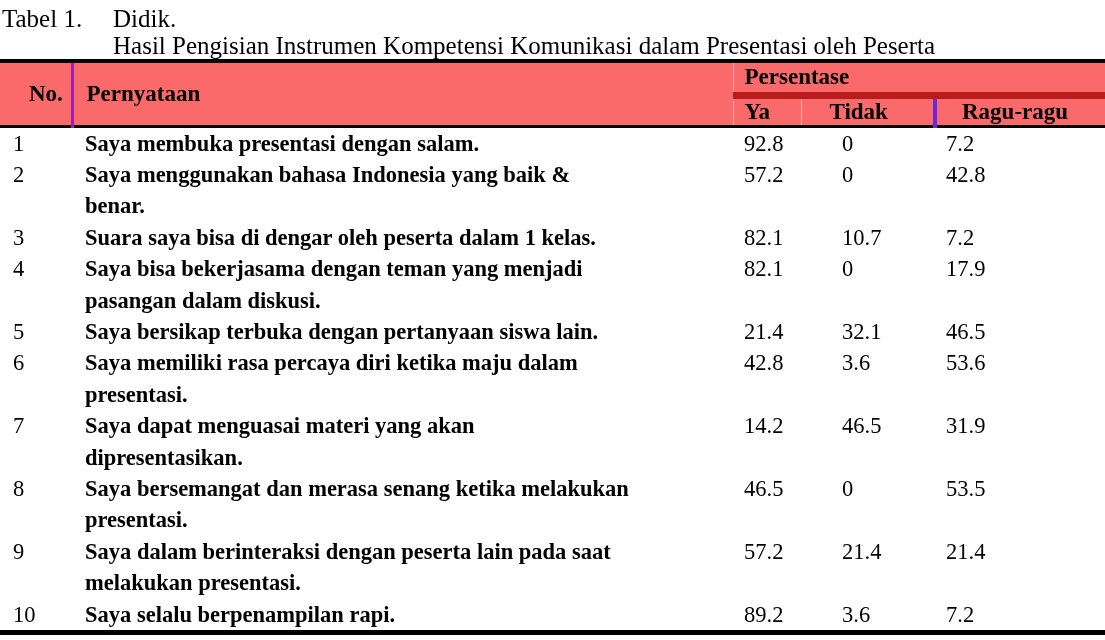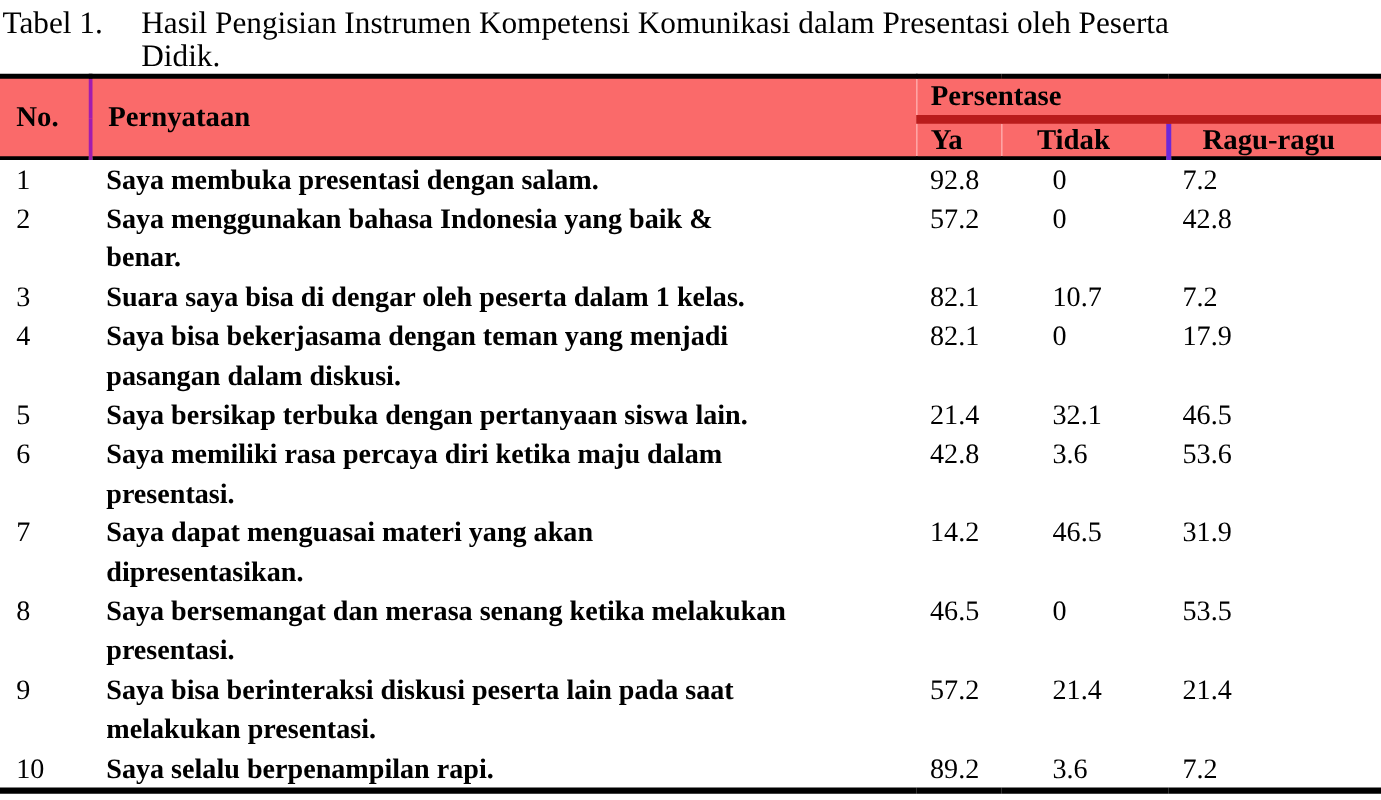--- a/index.html
+++ b/index.html
@@ -47,21 +47,21 @@
     font-weight: bold;
     font-size: 23px;
     text-align: left;
     vertical-align: middle;
     padding: 0;
   }
   thead tr.hrow1 { height: 34px; }
   thead tr.hrow2 { height: 29px; }
   thead { border-bottom: 3px solid #000000; }
 
-  th.h-no        { padding-left: 13px; }
+  th.h-no        { padding-left: 29px; }
   th.h-pern      { padding-left: 13px; border-left: 3px solid #a21caf; }
   th.h-group     { padding-left: 11px; border-left: 1px solid #ffafaf;
                    border-bottom: 7px solid #b91c1c; vertical-align: middle; }
   th.h-ya        { padding-left: 11px; border-left: 1px solid #ffafaf; margin-left: 36px; }
   th.h-tidak     { padding-left: 28px; border-left: 1px solid #ffafaf; margin-left: 28px; }
   th.h-ragu      { padding-left: 25px; border-left: 4px solid #6d28d9; }
 
   tbody td {
     font-size: 22.5px;
     line-height: 31.4px;
@@ -74,22 +74,22 @@
   td.d-ya    { padding-left: 11px; }
   td.d-tidak { padding-left: 41px; }
   td.d-ragu  { padding-left: 11px; }
 </style>
 </head>
 <body>
 
 <div class="caption">
   <div class="caption-label">Tabel 1.</div>
   <div class="caption-text">
+    <div>Didik.</div>
     <div>Hasil Pengisian Instrumen Kompetensi Komunikasi dalam Presentasi oleh Peserta</div>
-    <div>Didik.</div>
   </div>
 </div>
 
 <table class="main">
   <colgroup>
     <col class="c-no">
       <col class="c-pern">
       <col class="c-ya">
       <col class="c-tidak">
       <col class="c-ragu">
@@ -163,21 +163,21 @@
     <tr>
       <td class="d-no">8</td>
       <td class="d-pern">Saya bersemangat dan merasa senang ketika melakukan
 presentasi.</td>
       <td class="d-ya">46.5</td>
       <td class="d-tidak">0</td>
       <td class="d-ragu">53.5</td>
     </tr>
     <tr>
       <td class="d-no">9</td>
-      <td class="d-pern">Saya bisa berinteraksi diskusi peserta lain pada saat
+      <td class="d-pern">Saya dalam berinteraksi dengan peserta lain pada saat
 melakukan presentasi.</td>
       <td class="d-ya">57.2</td>
       <td class="d-tidak">21.4</td>
       <td class="d-ragu">21.4</td>
     </tr>
     <tr>
       <td class="d-no">10</td>
       <td class="d-pern">Saya selalu berpenampilan rapi.</td>
       <td class="d-ya">89.2</td>
       <td class="d-tidak">3.6</td>

